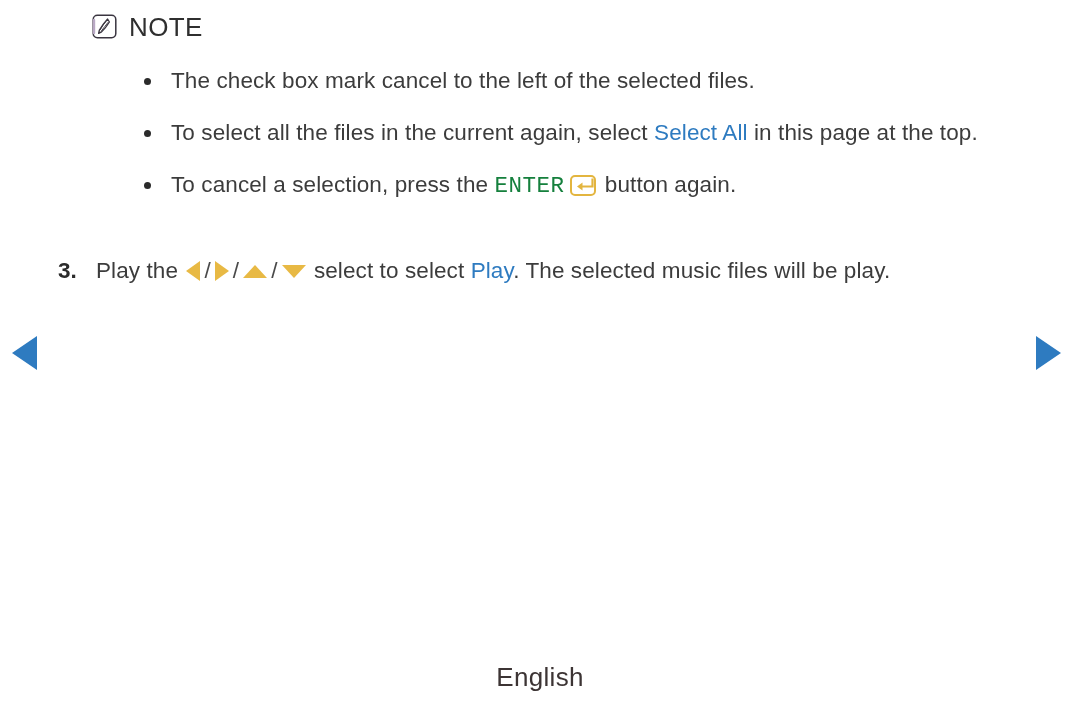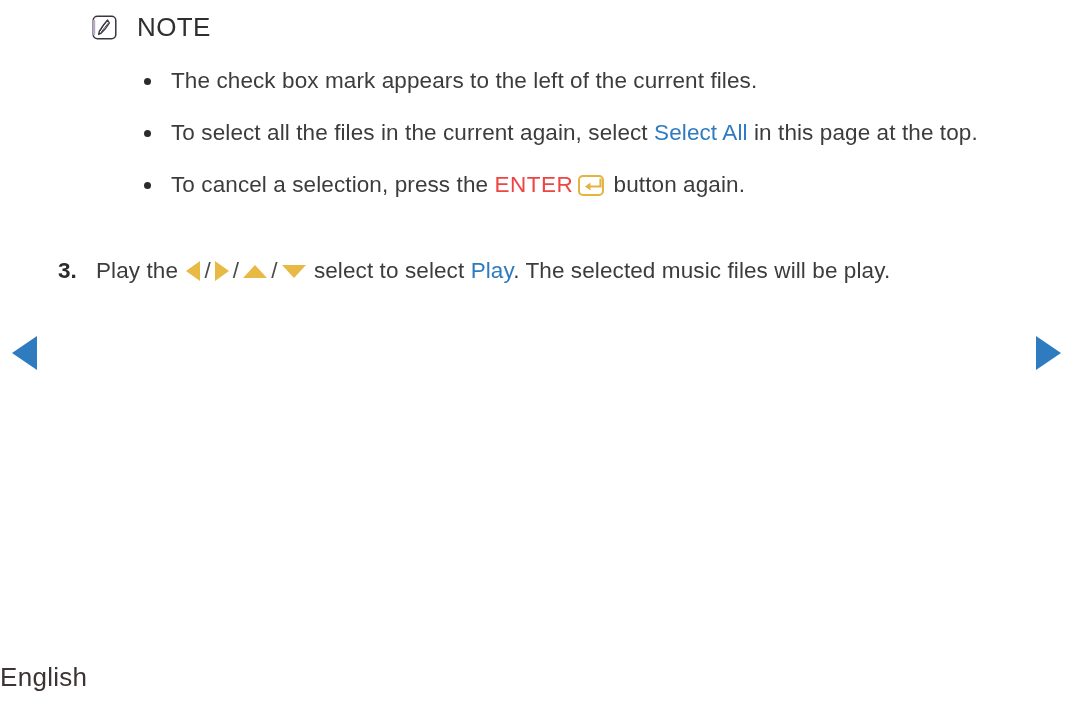--- a/index.html
+++ b/index.html
@@ -21,22 +21,22 @@
     position: absolute;
     inset: 0;
   }
 
   
   .note-head {
     position: absolute;
     left: 92px;
     top: 14px;
     display: flex;
-    align-items: flex-end;
-    gap: 20px;
+    align-items: flex-start;
+    gap: 12px;
   }
   .note-icon {
     width: 25px;
     height: 25px;
     position: relative;
     display: inline-block;
   }
   .note-icon svg { display: block; }
   .note-label {
     font-size: 26px;
@@ -94,22 +94,23 @@
     font-size: 22.5px;
     color: #2b2b2b;
   }
 
   
   .kw-blue {
     color: #2e7bc0;
     font-weight: normal;
   }
   .kw-gray {
-    color: #ef4444;
+    color: #15803d;
     letter-spacing: 0.5px;
+    font-family: Liberation Mono, monospace;
   }
 
   
   .enter-key {
     display: inline-block;
     vertical-align: -4px;
     width: 26px;
     height: 21px;
     border: 2px solid #e3b53f;
     border-radius: 5px;
@@ -185,21 +186,21 @@
     border-bottom: 17px solid transparent;
     border-left: 25px solid #2e7bc0;
   }
 
   
   .footer {
     position: absolute;
     left: 0;
     right: 0;
     top: 662px;
-    text-align: left;
+    text-align: center;
     font-size: 26px;
     color: #3c3434;
     letter-spacing: 0.3px;
   }
 </style>
 </head>
 <body>
 
 <div class="page">
 
@@ -214,21 +215,21 @@
         <path d="M6.6 19.4 L8.3 18.6 L7.2 17.2 Z" fill="#3a3540"></path>
       </svg>
     </span>
     <span class="note-label">NOTE</span>
   </div>
 
   <div class="bullets">
 
     <div class="bullet-row">
       <span class="bullet-dot"></span>
-      <span>The check box mark appears to the left of the current files.</span>
+      <span>The check box mark cancel to the left of the selected files.</span>
     </div>
 
     <div class="bullet-row">
       <span class="bullet-dot"></span>
       <span>To select all the files in the current again, select </span><span class="kw-blue">Select All</span><span> in this page at the top.</span>
     </div>
 
     <div class="bullet-row">
       <span class="bullet-dot"></span>
       <span>To cancel a selection, press the </span><span class="kw-gray">ENTER</span><span class="enter-key">

